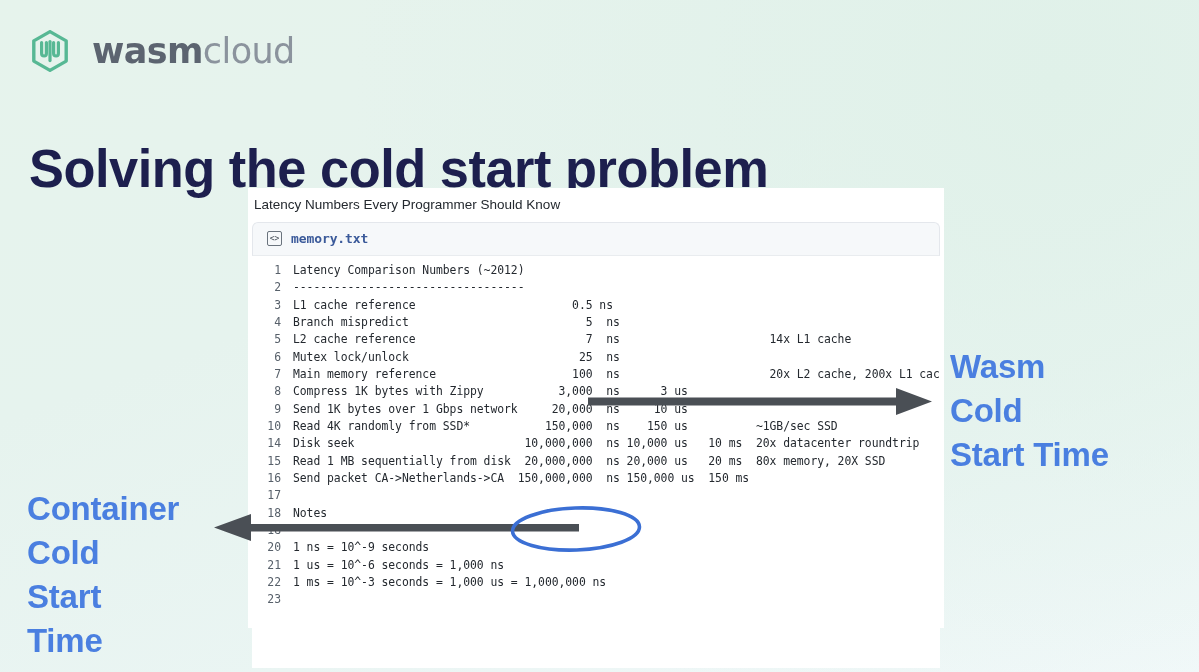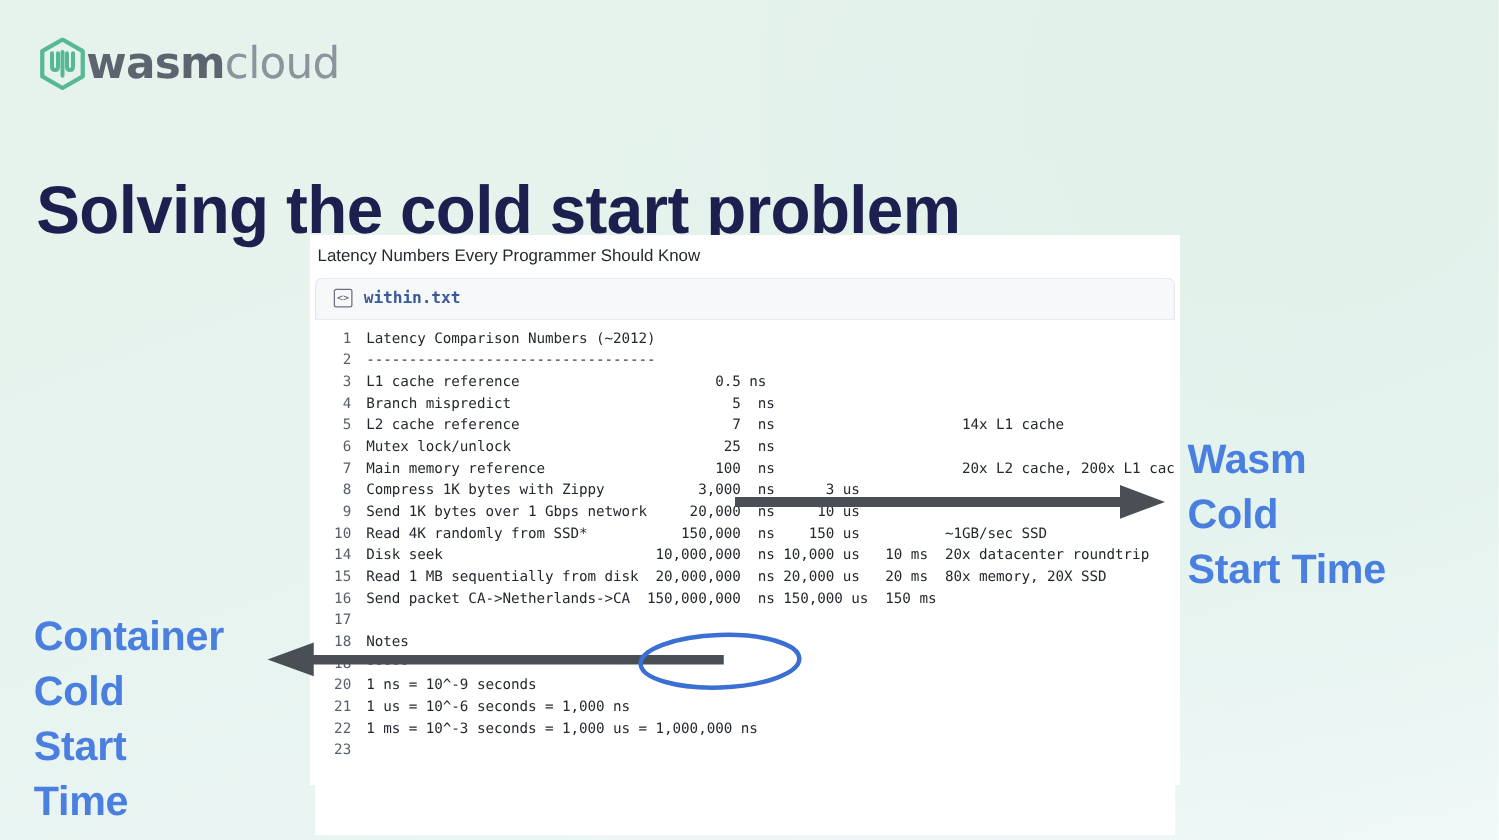--- a/index.html
+++ b/index.html
@@ -15,21 +15,21 @@
     width: 1199px; height: 672px;
     background:
       radial-gradient(circle at 88% 12%, #e0f1e9 0%, rgba(224,241,233,0) 58%),
       linear-gradient(160deg, #e6f3ec 0%, #e6f3ee 38%, #eaf5f3 70%, #f3f9fb 100%);
     overflow: hidden;
   }
 
   
   .brand {
     position: absolute; left: 31px; top: 30px;
-    display: flex; align-items: center; gap: 0;
+    display: flex; align-items: center; gap: 23px;
   }
   .brand-mark { width: 38px; height: 42px; display: block; }
   .brand-word {
     font-size: 35px; letter-spacing: -0.6px;
     line-height: 1; white-space: nowrap;
     font-family: "DejaVu Sans", sans-serif;
   }
   .brand-word .w1 { color: #5c6470; font-weight: 700; }
   .brand-word .w2 { color: #8b939d; font-weight: 400; }
 
@@ -132,21 +132,21 @@
     </svg>
     <div class="brand-word"><span class="w1">wasm</span><span class="w2">cloud</span></div>
   </div>
 
   <h1 class="slide-title">Solving the cold start problem</h1>
 
   <div class="code-card">
     <div class="card-caption">Latency Numbers Every Programmer Should Know</div>
     <div class="file-tab">
       <span class="tab-icon">&lt;&gt;</span>
-      <span class="tab-name">within.txt</span>
+      <span class="tab-name">memory.txt</span>
     </div>
     <div class="code-body" id="code-body">
         <div class="code-line"><span class="ln">1</span><span class="lc">Latency Comparison Numbers (~2012)</span></div>
         <div class="code-line"><span class="ln">2</span><span class="lc">----------------------------------</span></div>
         <div class="code-line"><span class="ln">3</span><span class="lc">L1 cache reference                       0.5 ns</span></div>
         <div class="code-line"><span class="ln">4</span><span class="lc">Branch mispredict                          5  ns</span></div>
         <div class="code-line"><span class="ln">5</span><span class="lc">L2 cache reference                         7  ns                      14x L1 cache</span></div>
         <div class="code-line"><span class="ln">6</span><span class="lc">Mutex lock/unlock                         25  ns</span></div>
         <div class="code-line"><span class="ln">7</span><span class="lc">Main memory reference                    100  ns                      20x L2 cache, 200x L1 cache</span></div>
         <div class="code-line"><span class="ln">8</span><span class="lc">Compress 1K bytes with Zippy           3,000  ns      3 us</span></div>

